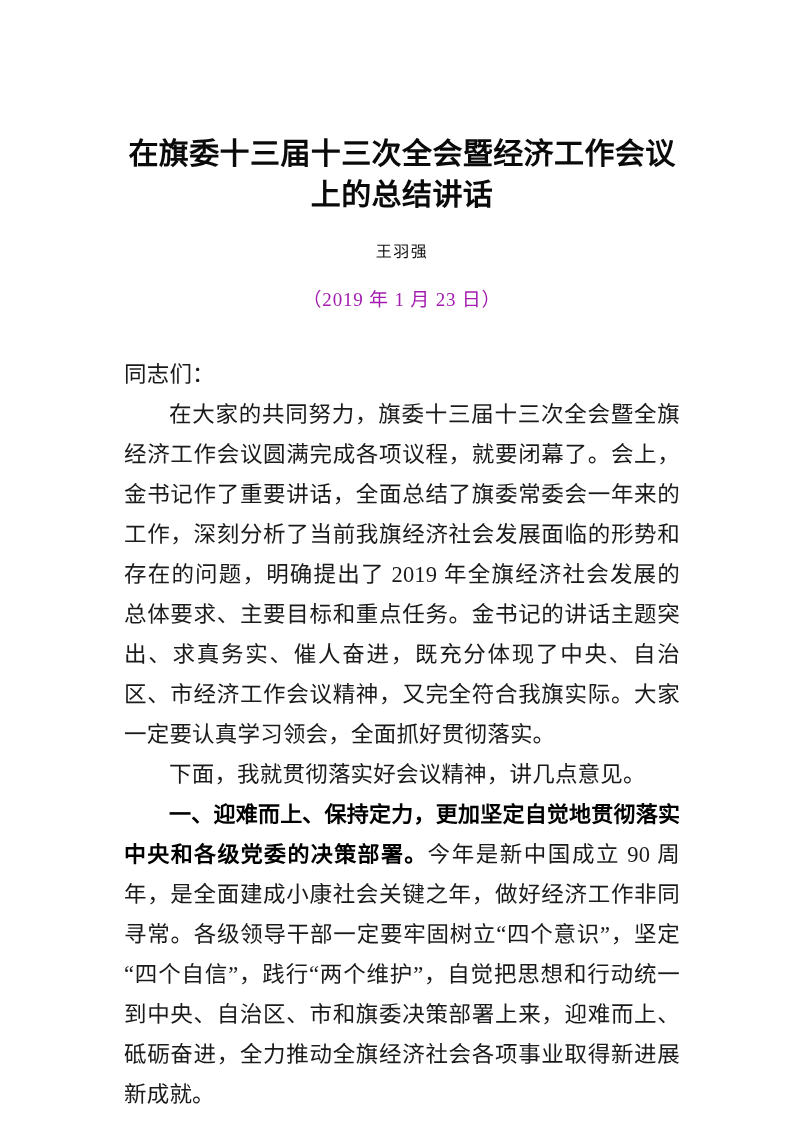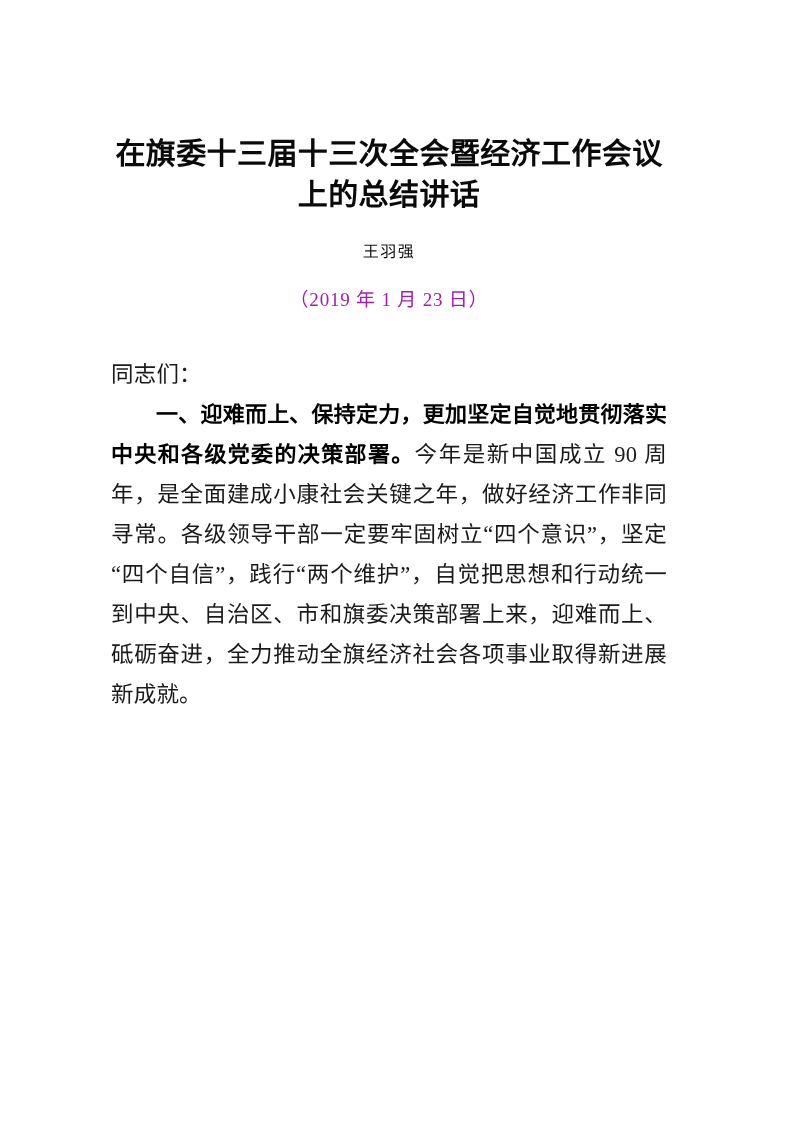--- a/index.html
+++ b/index.html
@@ -17,21 +17,21 @@
     margin: 0 auto;
     overflow: hidden;
     box-sizing: border-box;
     font-family: "Liberation Serif", "DejaVu Serif", serif;
     color: #000000;
   }
 
   
   .content {
     position: absolute;
-    left: 111px;
+    left: 124px;
     top: 0;
     width: 556px;
   }
 
   
   .doc-title {
     margin: 0;
     padding-top: 133px;
     text-align: center;
     font-family: "DejaVu Sans", "Liberation Sans", sans-serif;
@@ -107,19 +107,21 @@
     <h1 class="doc-title">在旗委十三届十三次全会暨经济工作会议上的总结讲话</h1>
 
     <p class="doc-author">王羽强</p>
 
     <p class="doc-date">（2019 年 1 月 23 日）</p>
 
     <div class="body-block">
 
       <p class="para salutation">同志们：</p>
 
+      <p class="para indent">在大家的共同努力，旗委十三届十三次全会暨全旗经济工作会议圆满完成各项议程，就要闭幕了。会上，金书记作了重要讲话，全面总结了旗委常委会一年来的工作，深刻分析了当前我旗经济社会发展面临的形势和存在的问题，明确提出了 2019 年全旗经济社会发展的总体要求、主要目标和重点任务。金书记的讲话主题突出、求真务实、催人奋进，既充分体现了中央、自治区、市经济工作会议精神，又完全符合我旗实际。大家一定要认真学习领会，全面抓好贯彻落实。</p>
 
+      <p class="para indent">下面，我就贯彻落实好会议精神，讲几点意见。</p>
 
       <p class="para indent"><span class="lead-bold">一、迎难而上、保持定力，更加坚定自觉地贯彻落实中央和各级党委的决策部署。</span><span>今年是新中国成立 90 周年，是全面建成小康社会关键之年，做好经济工作非同寻常。各级领导干部一定要牢固树立“四个意识”，坚定“四个自信”，践行“两个维护”，自觉把思想和行动统一到中央、自治区、市和旗委决策部署上来，迎难而上、砥砺奋进，全力推动全旗经济社会各项事业取得新进展新成就。</span></p>
 
     </div>
   </div>
 </div>
 
 </body></html>

